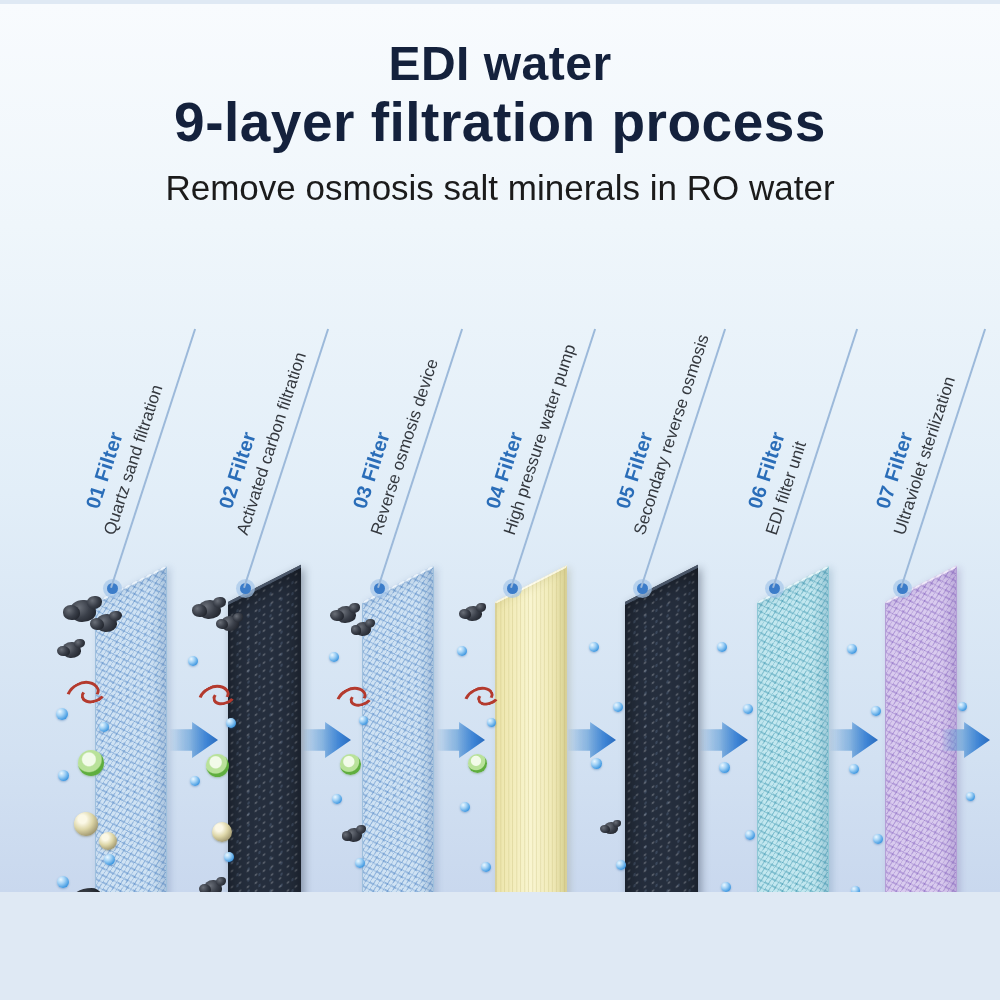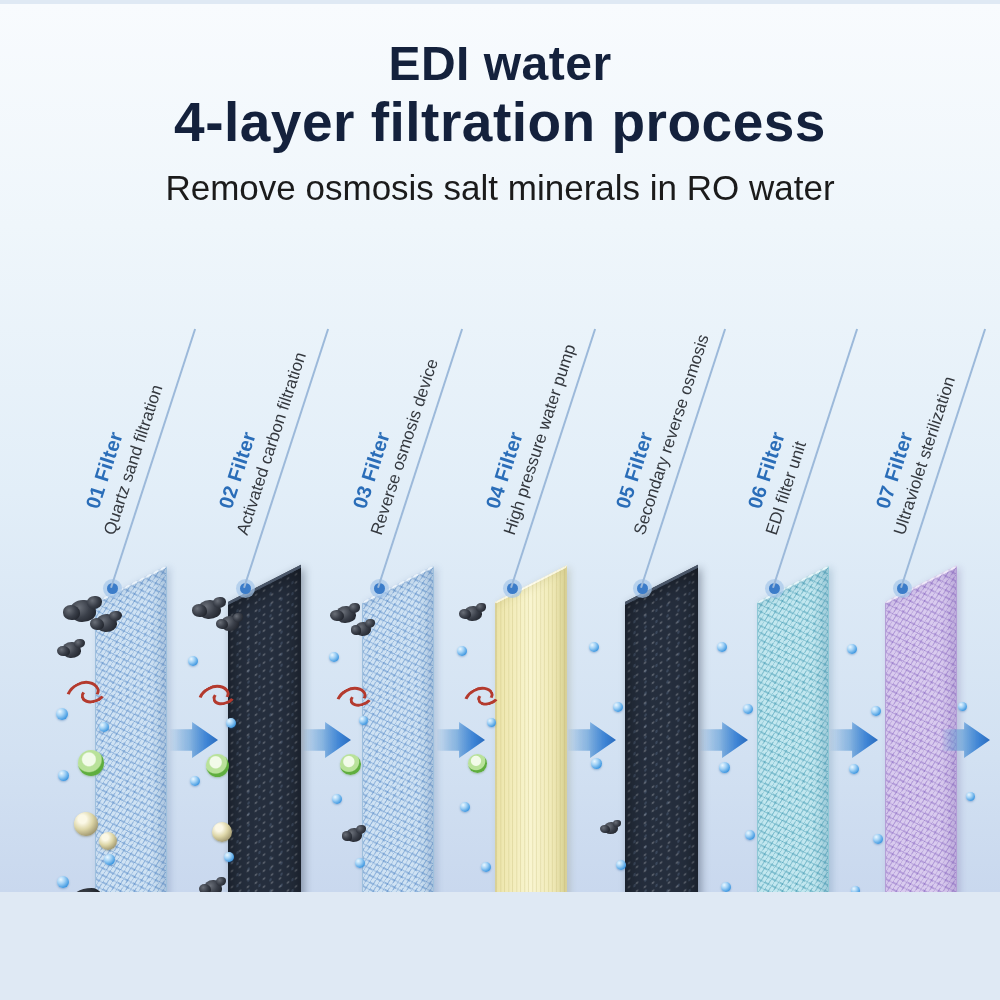--- a/index.html
+++ b/index.html
@@ -117,21 +117,21 @@
     box-shadow:0 1px 2px rgba(90,85,50,.35);
   }
 </style>
 </head>
 <body>
 
 <div class="page">
 
   <div class="header">
     <div class="title-line1">EDI water</div>
-    <div class="title-line2">4-layer filtration process</div>
+    <div class="title-line2">9-layer filtration process</div>
     <div class="subtitle">Remove osmosis salt minerals in RO water</div>
   </div>
 
   <div>
     <div class="panel tex-mesh-blue" style="left:95px"></div>
     <div class="dot" style="left:107px;top:579px"></div>
     <div class="label-anchor" style="left:112px;top:584px">
       <div class="filter-label">
         <span class="f-number">01 Filter</span>
         <span class="f-name">Quartz sand filtration</span>

